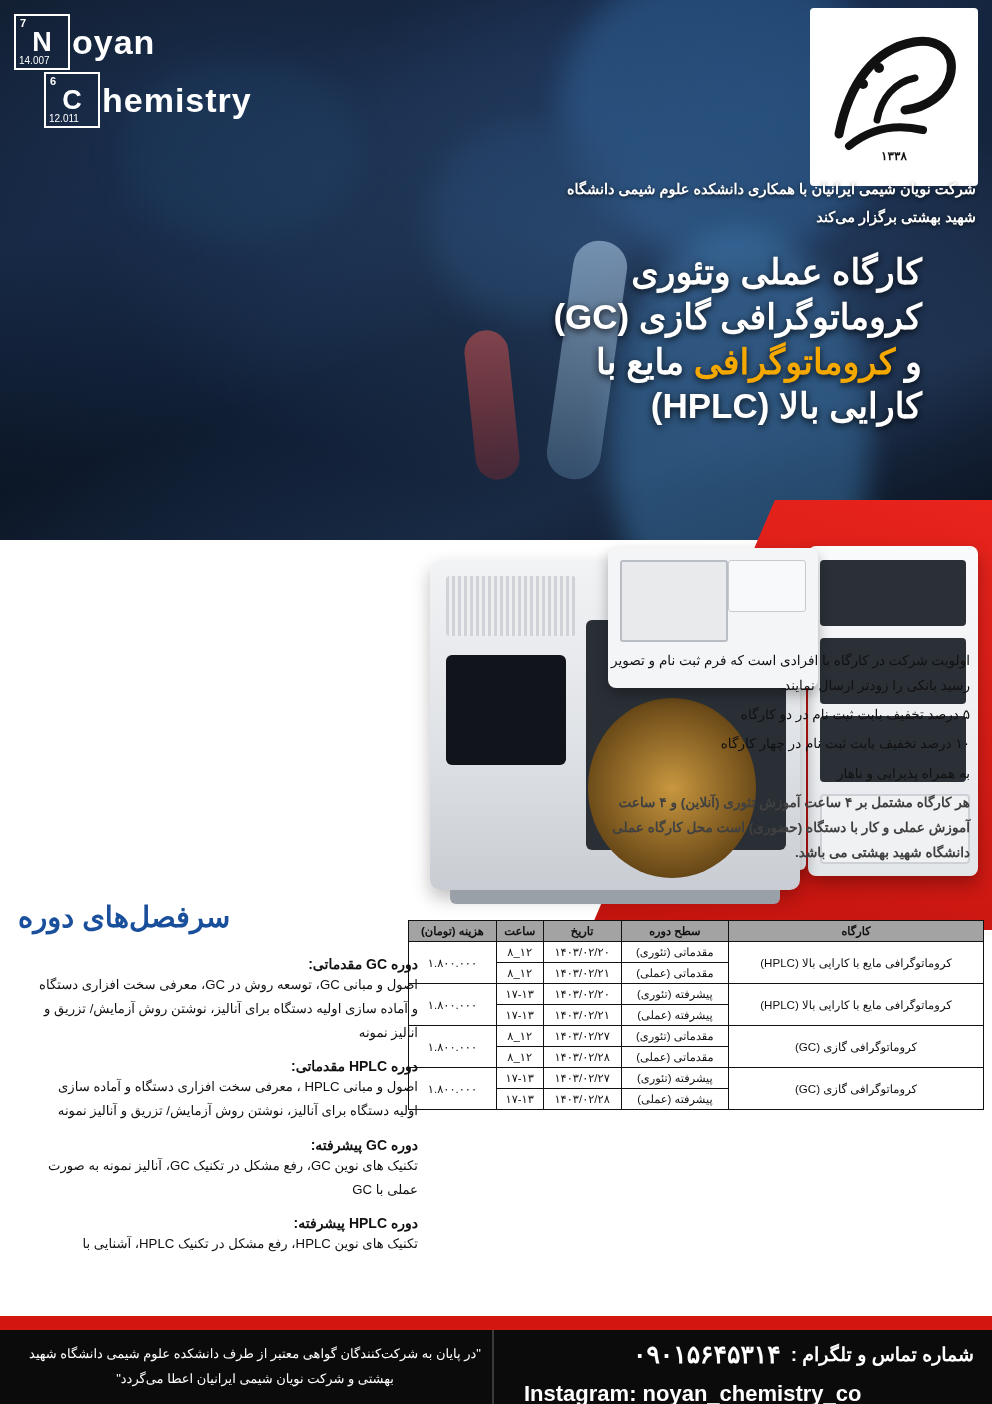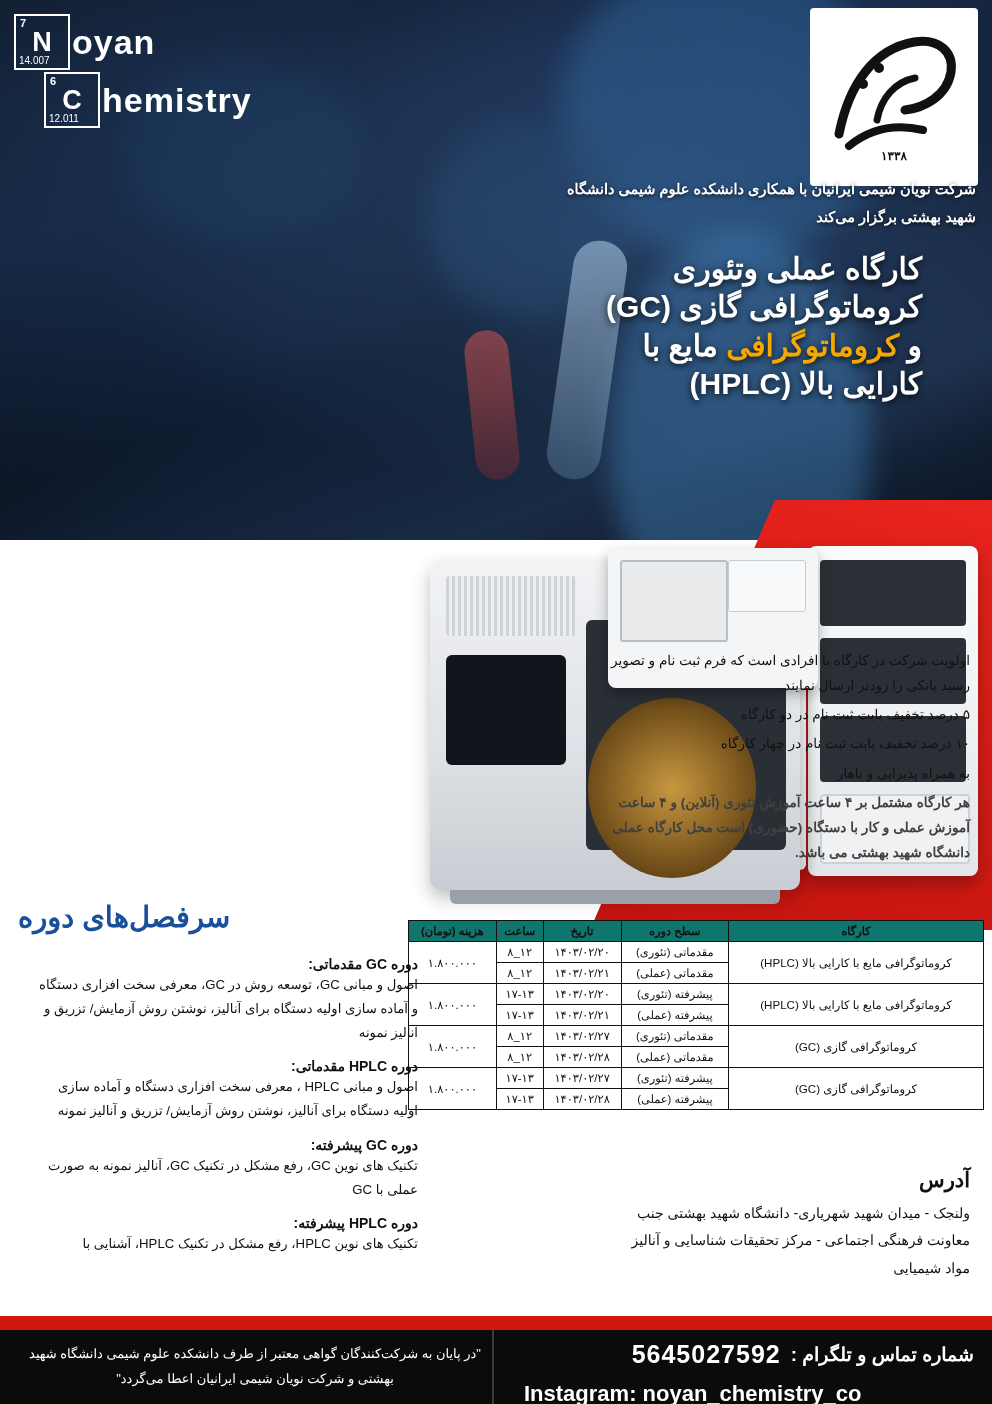--- a/index.html
+++ b/index.html
@@ -63,21 +63,21 @@
     position:absolute;right:16px;top:176px;width:420px;text-align:right;
     color:#ffffff;font-size:14.5px;line-height:1.9;font-weight:bold;
     text-shadow:0 1px 4px rgba(0,0,0,.8);
   }
 
   .title-block{
     position:absolute;right:70px;top:250px;width:470px;text-align:right;
     color:#fff;font-weight:bold;line-height:1.28;
     text-shadow:0 2px 7px rgba(0,0,0,.85);
   }
-  .title-block .l{font-size:30px;display:block;}
+  .title-block .l{font-size:35px;display:block;}
   .title-block .hl{color:#f5a800;}
   .title-block .ltr{direction:ltr;unicode-bidi:bidi-override;display:inline;}
 
   
   .mid{
     position:absolute;left:0;top:540px;width:992px;height:380px;background:#ffffff;
   }
   .red-wedge{
     position:absolute;left:590px;top:500px;width:402px;height:430px;
     background:linear-gradient(200deg,#e8241d 0%,#c2130e 100%);
@@ -122,21 +122,21 @@
     color:#111;
   }
   .desc h3{margin:0 0 8px 0;font-size:21px;color:#111;font-weight:bold;}
   .desc p{margin:0 0 4px 0;font-size:13.6px;line-height:1.85;}
   .desc .red{color:#404040;font-weight:bold;}
 
   
   .tbl-wrap{position:absolute;right:8px;top:920px;width:576px;}
   table{border-collapse:collapse;width:100%;direction:rtl;}
   th,td{border:1px solid #111;font-size:11.4px;text-align:center;padding:3px 2px;color:#111;}
-  th{font-weight:bold;background:#0f766e;}
+  th{font-weight:bold;background:#a3a3a3;}
   td.course{font-size:11.6px;margin-left:33px;}
 
   
   .addr{position:absolute;right:22px;top:1168px;width:340px;text-align:right;direction:rtl;color:#111;}
   .addr h3{margin:0 0 8px 0;font-size:21px;font-weight:bold;}
   .addr p{margin:0;font-size:14px;line-height:1.95;}
 
   
   .syl{position:absolute;left:0;top:900px;width:400px;padding:0 18px;direction:rtl;text-align:right;}
   .syl h2{margin:0 0 22px 0;font-size:29px;color:#1a4f9c;font-weight:bold;text-align:left;}
@@ -312,24 +312,20 @@
         </tr>
         <tr>
           <td>پیشرفته (عملی)</td>
           <td>۱۴۰۳/۰۲/۲۸</td>
           <td>۱۷-۱۳</td>
         </tr>
       </tbody>
     </table>
   </div>
 
-  <div class="addr">
-    <h3>آدرس</h3>
-    <p>ولنجک - میدان شهید شهریاری- دانشگاه شهید بهشتی   جنب معاونت فرهنگی اجتماعی - مرکز تحقیقات شناسایی و آنالیز مواد شیمیایی</p>
-  </div>
 
   <div class="syl">
     <h2>سرفصل‌های دوره</h2>
     <div class="item">
       <p class="h">دوره GC مقدماتی:</p>
       <p class="b">اصول و مبانی GC، توسعه روش در GC، معرفی سخت افزاری دستگاه و آماده سازی اولیه دستگاه برای آنالیز، نوشتن روش آزمایش/ تزریق و آنالیز نمونه</p>
     </div>
     <div class="item">
       <p class="h">دوره HPLC مقدماتی:</p>
       <p class="b">اصول و مبانی HPLC ، معرفی سخت افزاری دستگاه و آماده سازی اولیه دستگاه برای آنالیز، نوشتن روش آزمایش/ تزریق و آنالیز نمونه</p>
@@ -343,20 +339,20 @@
       <p class="b">تکنیک های نوین HPLC، رفع مشکل در تکنیک HPLC، آشنایی با</p>
     </div>
   </div>
 
   <div class="redbar"></div>
   <div class="footer">
     <div class="divider"></div>
     <div class="left">
       <div class="phone-row">
         <span class="phone-label">شماره تماس و تلگرام :</span>
-        <span class="phone-num">5645027592</span>
+        <span class="phone-num">۰۹۰۱۵۶۴۵۳۱۴</span>
       </div>
       <div class="insta">Instagram: noyan_chemistry_co</div>
     </div>
     <div class="cert">"در پایان به شرکت‌کنندگان گواهی معتبر از طرف دانشکده علوم شیمی دانشگاه شهید بهشتی و شرکت نویان شیمی ایرانیان اعطا می‌گردد"</div>
   </div>
 
 </div>
 
 </body></html>

